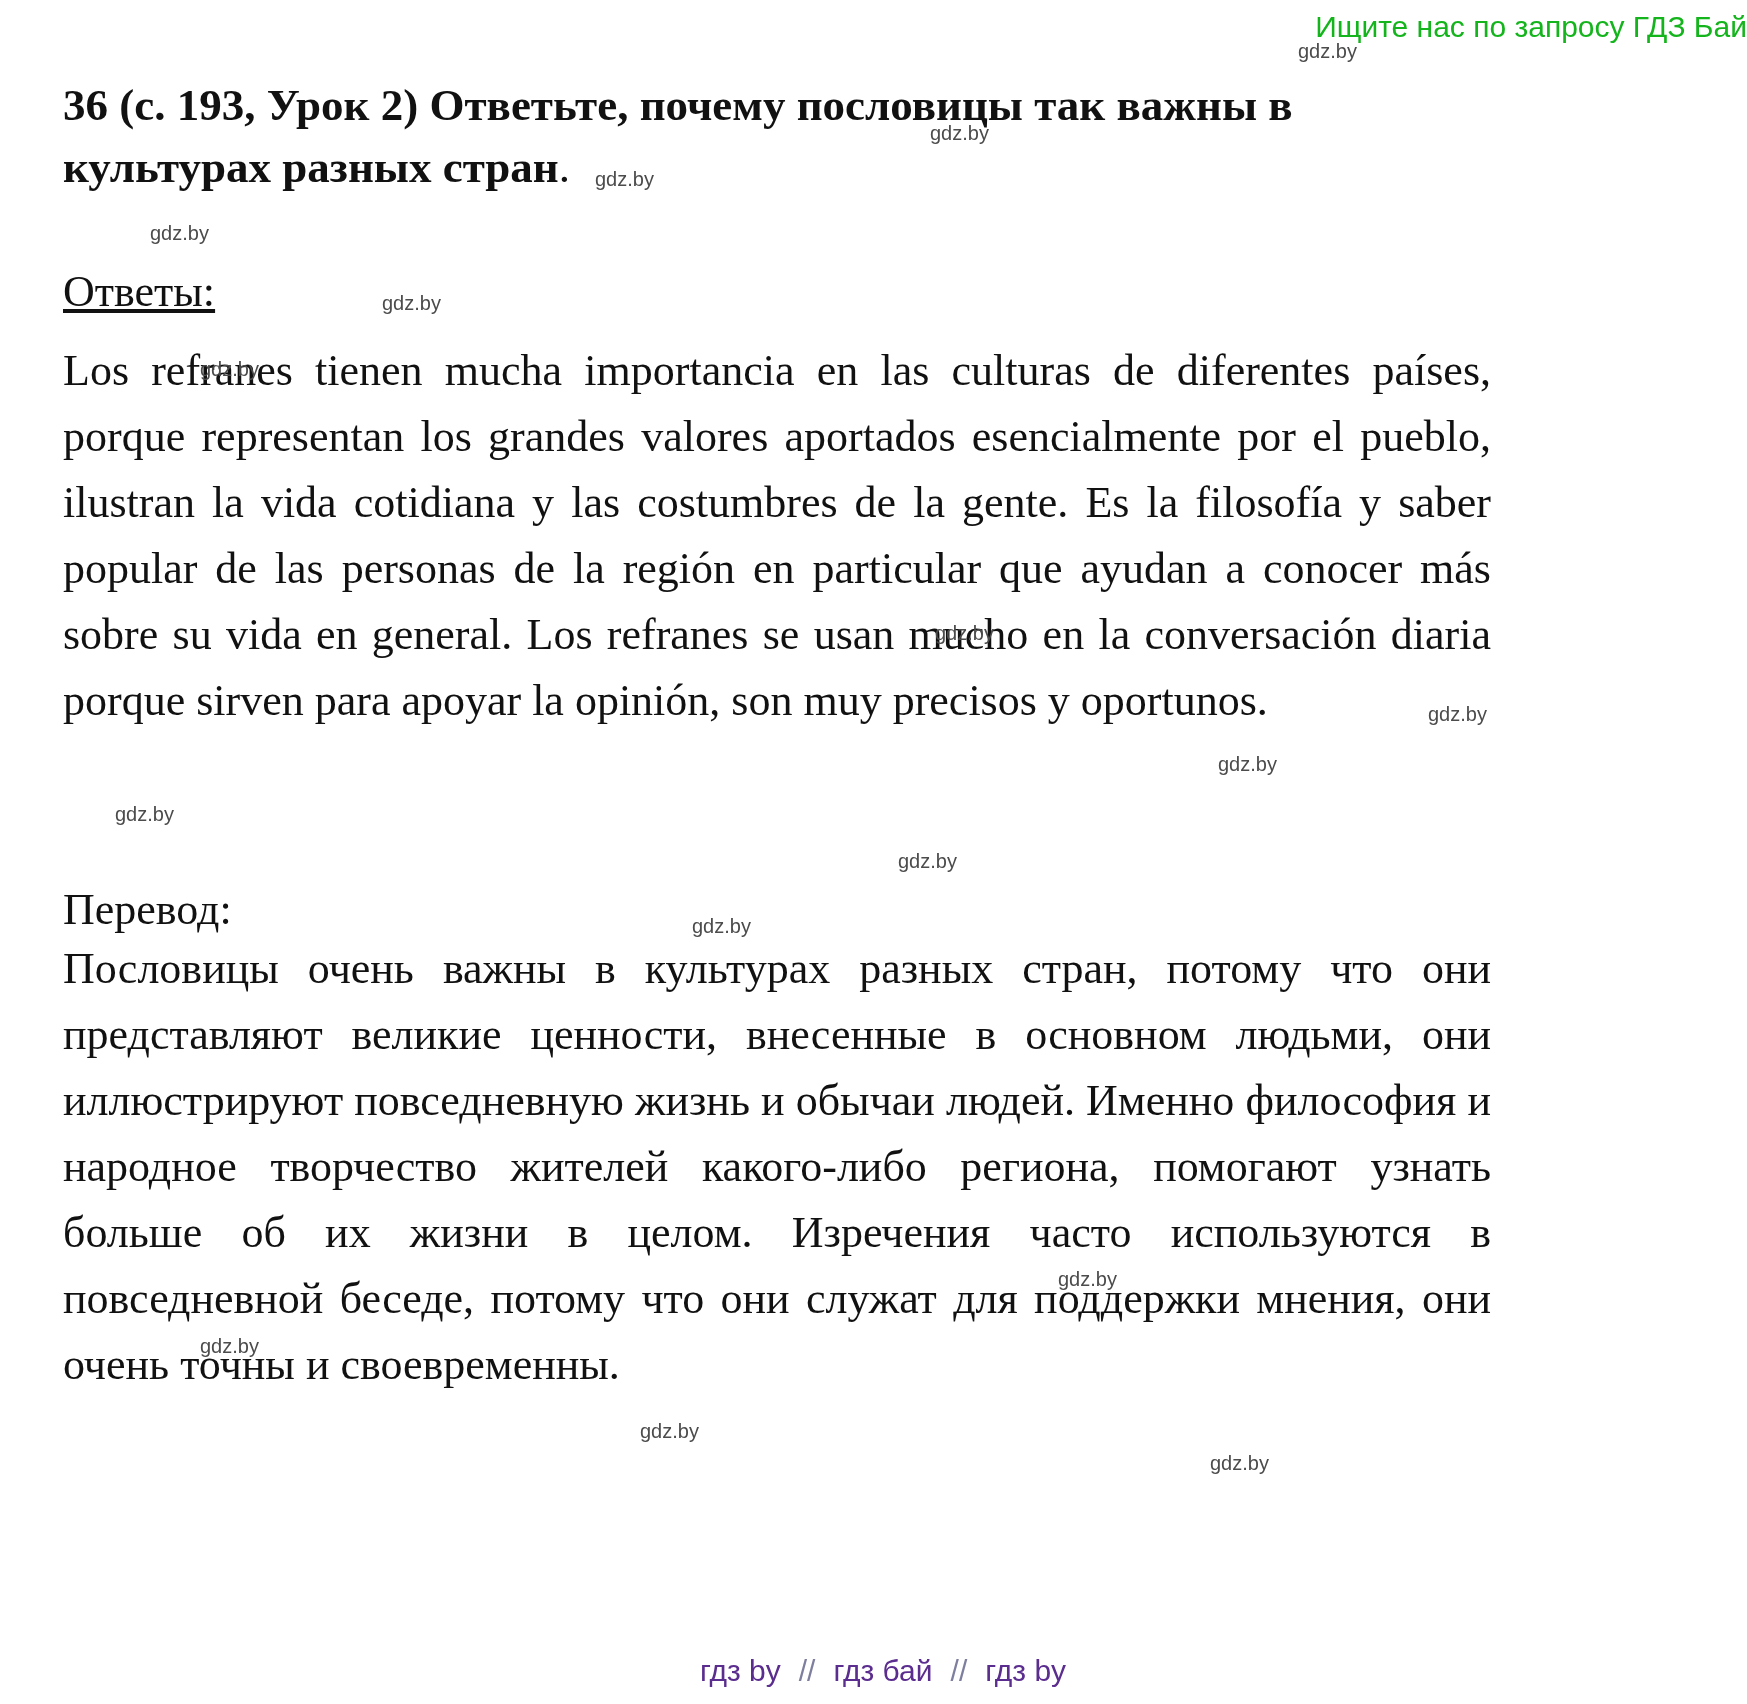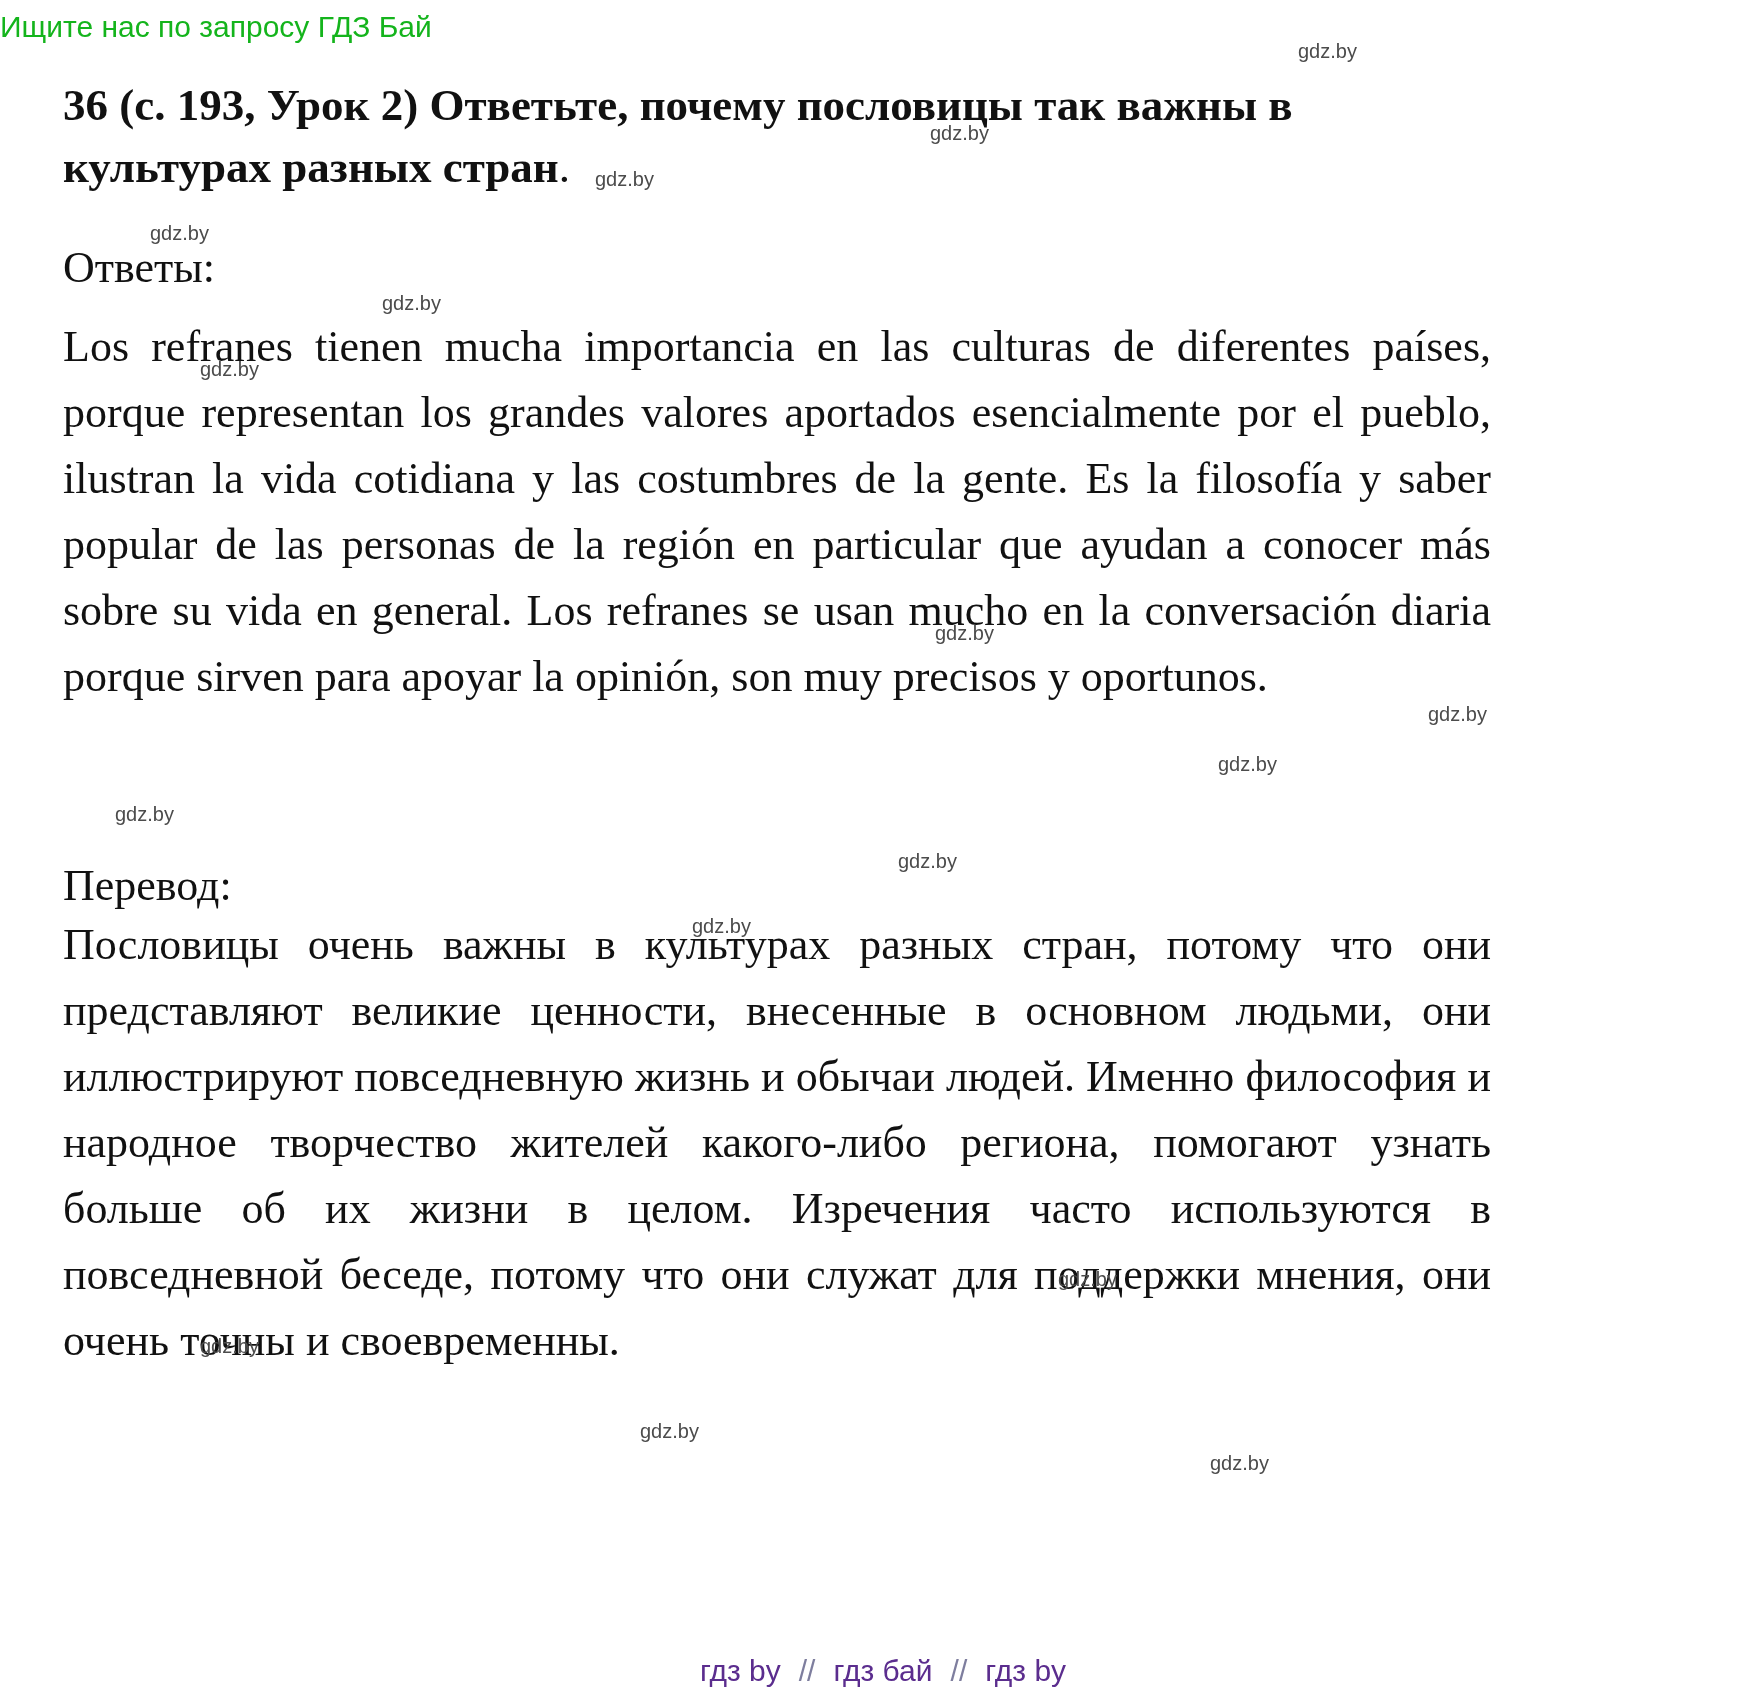--- a/index.html
+++ b/index.html
@@ -15,21 +15,21 @@
     height:1704px;
     position:relative;
     background:#ffffff;
     overflow:hidden;
     font-family:"Liberation Serif", serif;
     color:var(--ink);
   }
   .banner{
     padding-top:10px;
     width:100%;
-    text-align:left;
+    text-align:right;
     font-family:"Liberation Sans", sans-serif;
     font-size:30px;
     font-weight:400;
     color:var(--green);
   }
   .content{
     margin:0 256px 0 63px; 
   }
   h1{
     margin:30px 0 0 0;
@@ -38,21 +38,21 @@
     font-weight:700;
     color:var(--ink);
   }
   h1 .tail{font-weight:400;}
   .label{
     margin:0;
     font-size:44px;
     line-height:52px;
     font-weight:400;
   }
-  .label-answers{margin-top:44px;}
+  .label-answers{margin-top:68px;text-decoration:underline;}
   .label-translation{margin-top:150px;}
   .para{
     margin:0;
     font-size:44px;
     line-height:66px;
     text-align:justify;
     text-justify:inter-word;
   }
   .para-es{margin-top:20px;}
   .para-ru{}

